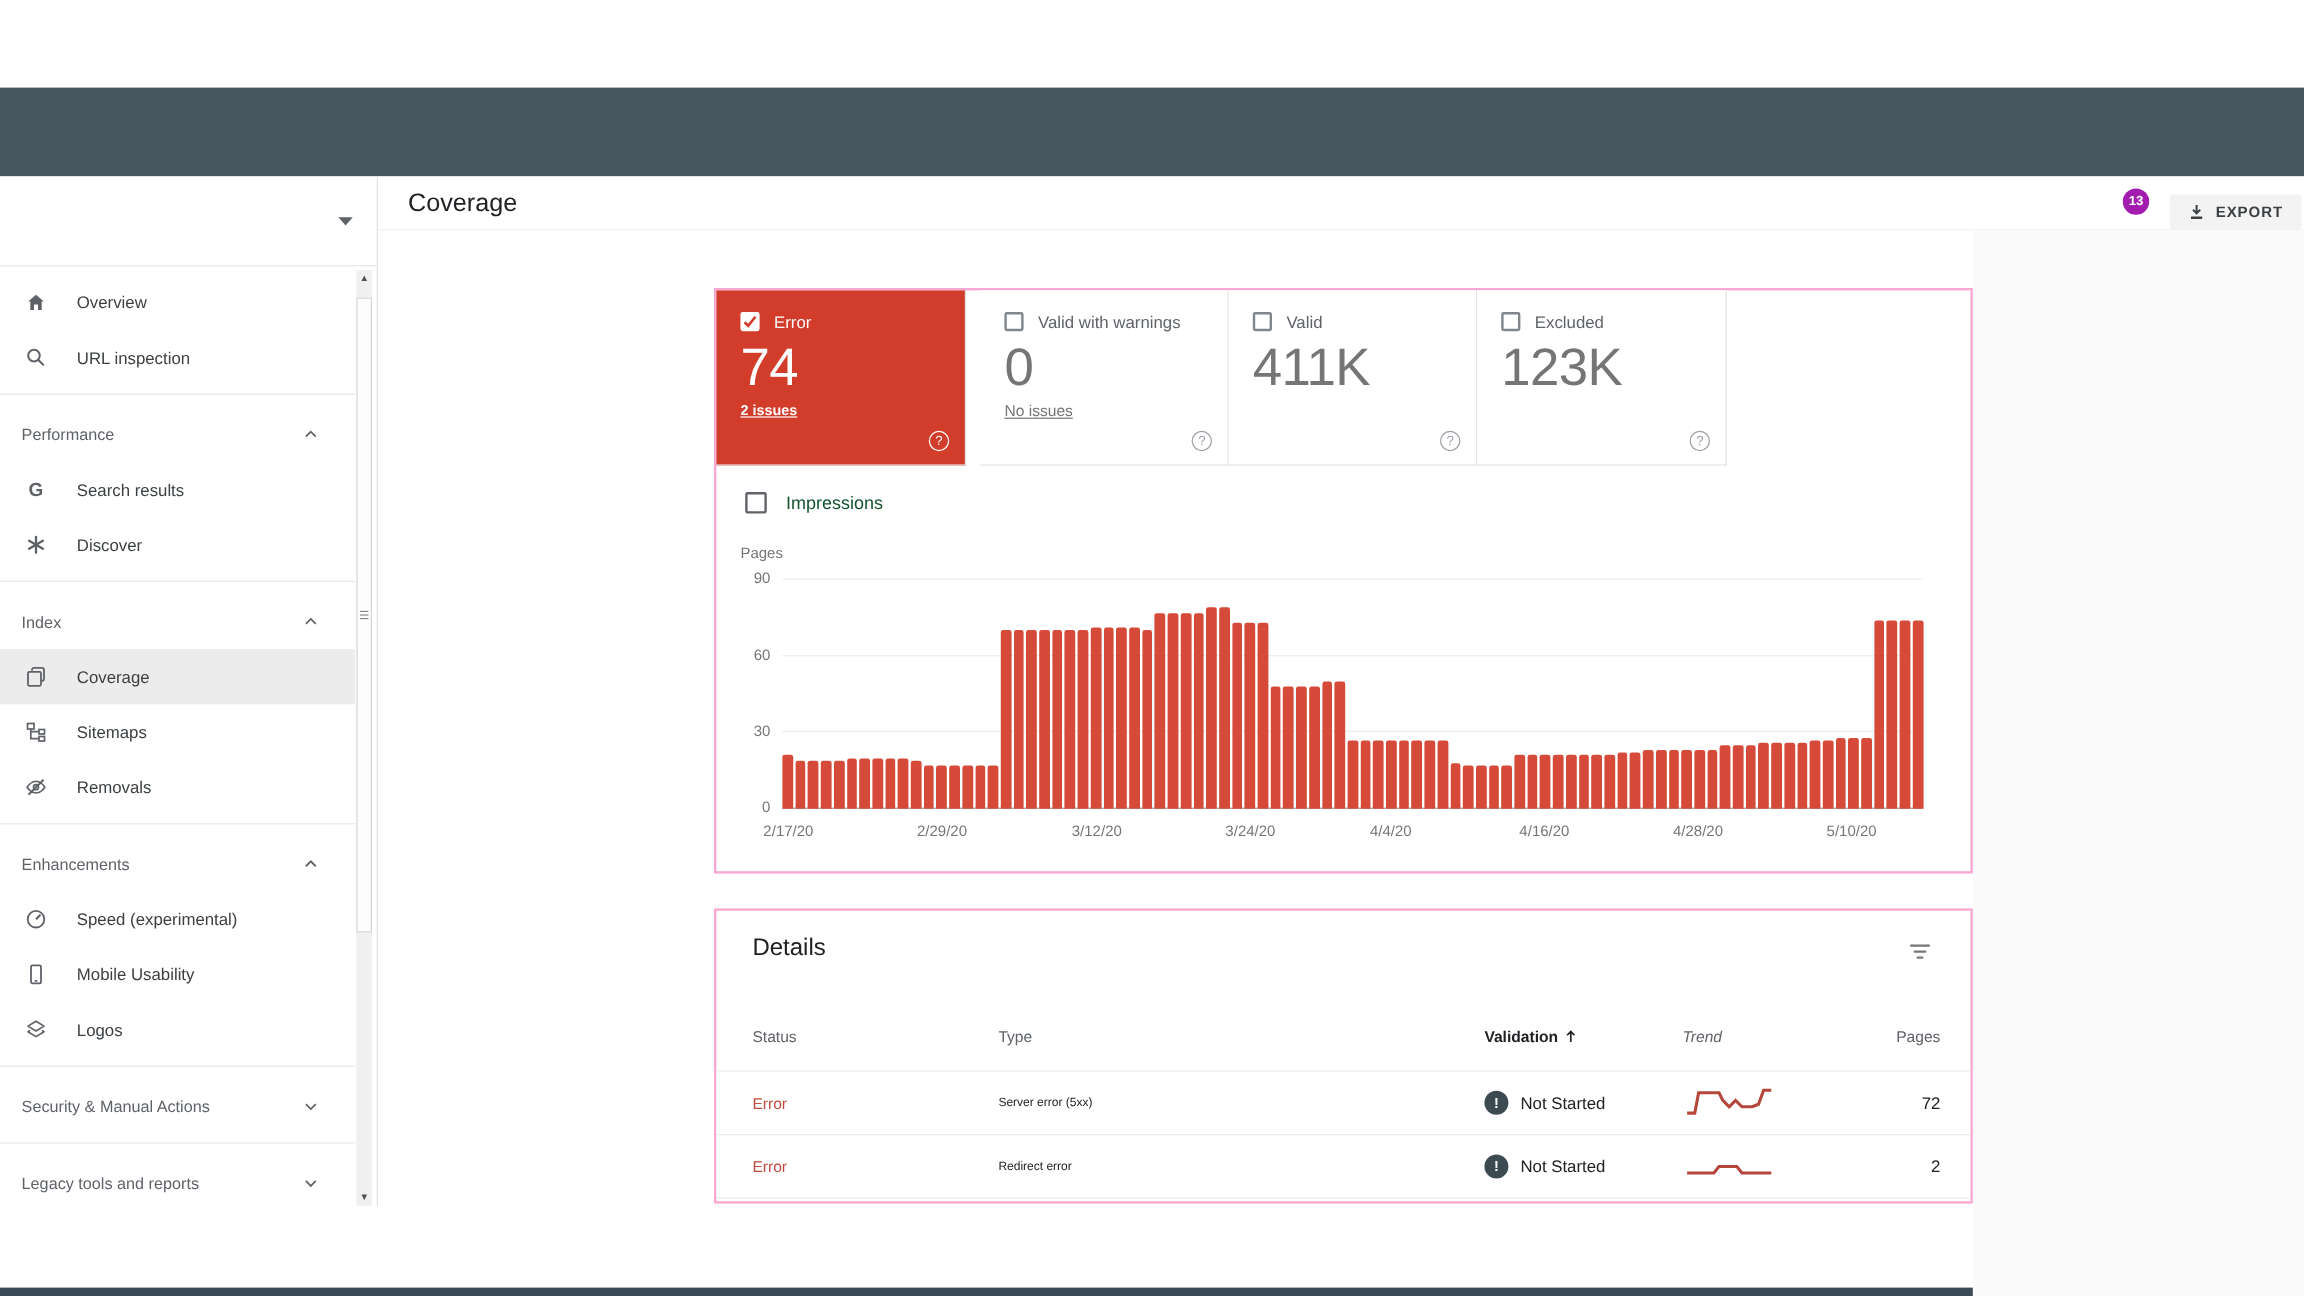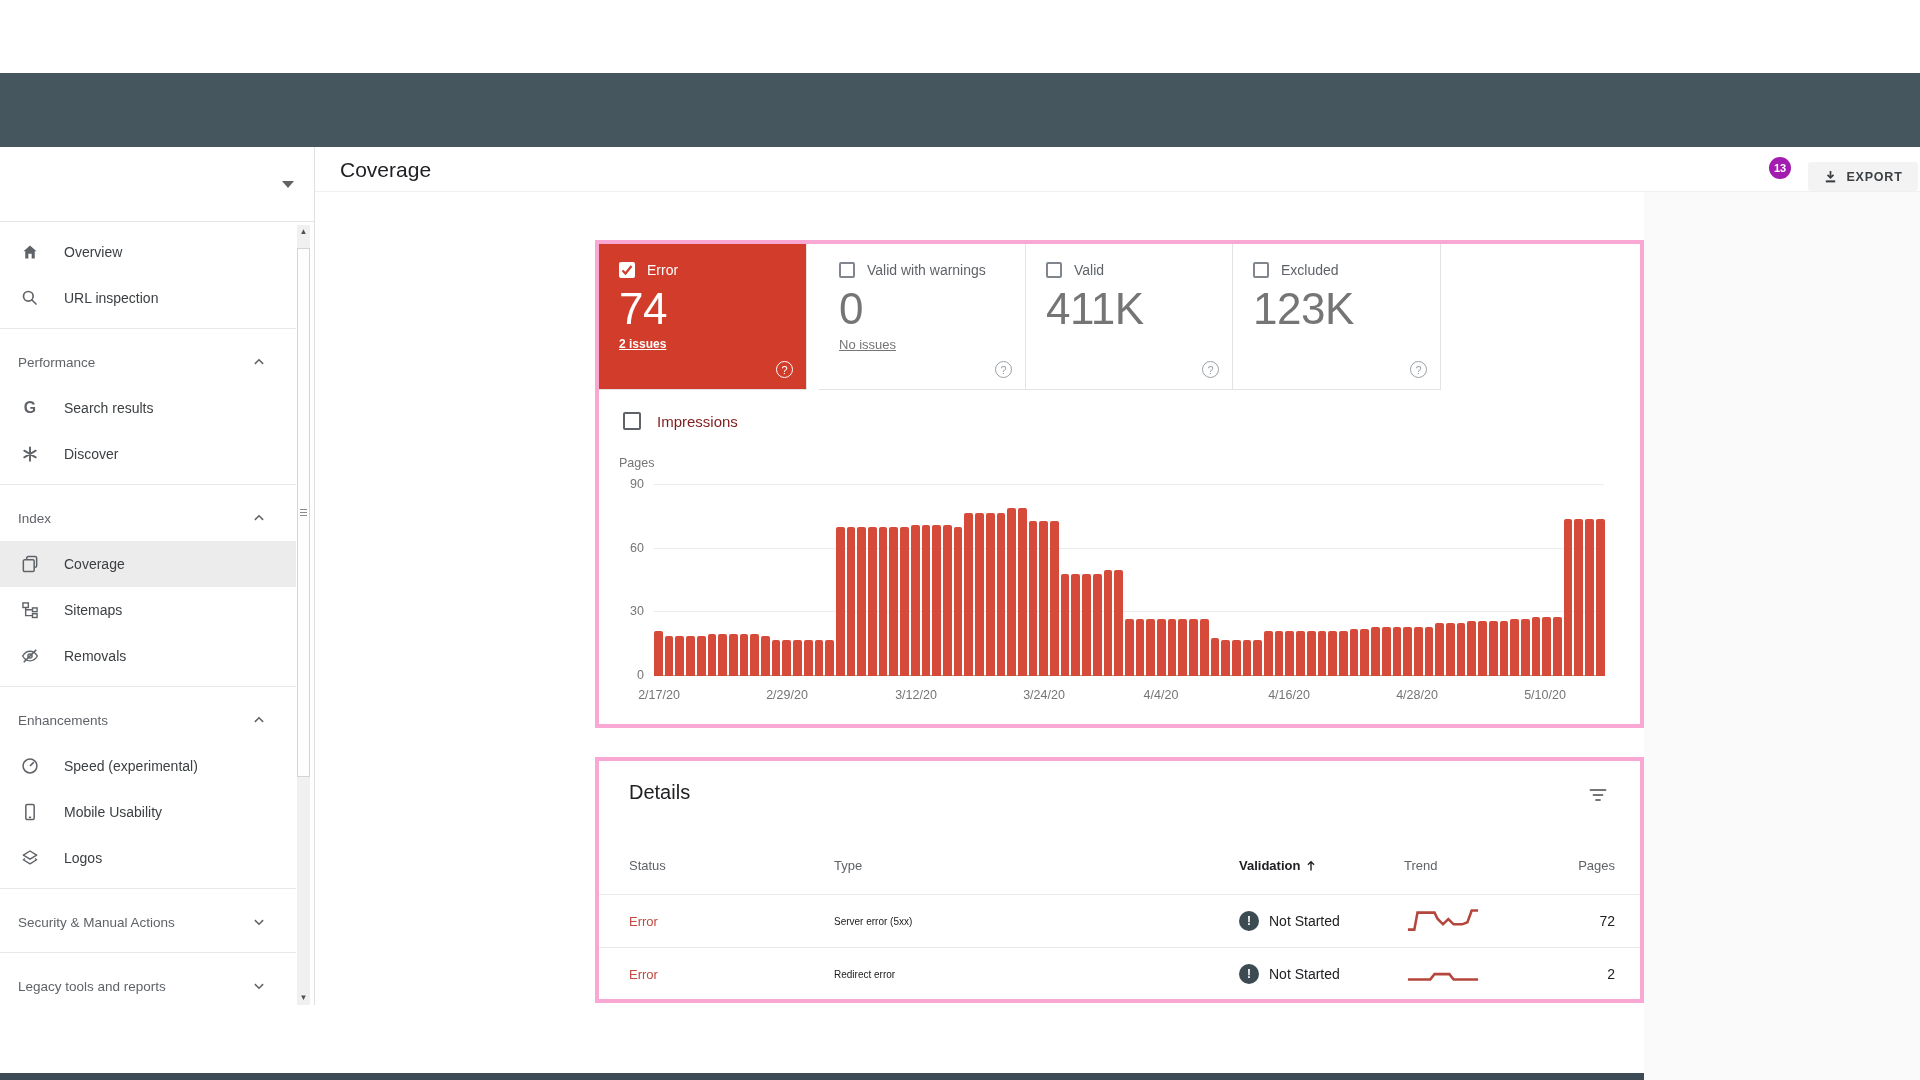--- a/index.html
+++ b/index.html
@@ -50,60 +50,60 @@
   
   .main { position:absolute; left:315px; top:147px; width:1605px; height:933px; background:#fff; }
   .band-line { position:absolute; left:315px; top:191px; width:1605px; height:1px; background:#eef1f2; }
   .gray-col { position:absolute; left:1644px; top:192px; width:276px; height:888px; background:#fafafa; }
   .page-title { position:absolute; left:340px; top:158px; font-size:21px; font-weight:500; color:#202124; }
   .export-btn { position:absolute; left:1808px; top:162px; width:110px; height:29px; background:#f3f3f3; border-radius:3px; display:flex; align-items:center; justify-content:center; gap:8px; cursor:pointer; }
   .export-btn svg { width:15px; height:15px; }
   .export-btn span { font-size:12.5px; font-weight:bold; color:#3c4043; letter-spacing:0.8px; }
 
   
-  .panel { position:absolute; background:#fff; border:4px solid #f9a8d4; }
+  .panel { position:absolute; background:#fff; border:2px solid #f9a8d4; }
   #summary-panel { left:595px; top:240px; width:1049px; height:488px; }
   .cards-row { position:absolute; left:0; top:0; height:146px; display:flex; }
   .card { position:relative; height:146px; border-right:1px solid #e3e3e3; border-bottom:1px solid #e3e3e3; padding:18px 0 0 20px; cursor:pointer; background:#fff; }
   .card.error { background:#d23c2a; }
   .card .lab-row { display:flex; align-items:center; gap:12px; }
   .card .cb { width:16px; height:16px; border:2px solid #80868b; border-radius:2px; flex:none; cursor:pointer; }
   .card.error .cb { border:none; background:#fff; }
   .card.error .cb svg { width:16px; height:16px; display:block; }
   .card .clabel { font-size:14px; color:#5f6368; }
   .card.error .clabel { color:#fff; font-weight:500; }
   .card .cvalue { margin-top:6px; font-size:44px; font-weight:300; color:#757575; letter-spacing:-0.5px; }
   .card.error .cvalue { color:#fff; }
   .card .csub { margin-top:3px; font-size:13px; color:#757575;text-decoration:underline; }
   .card.error .csub { color:#fff; font-size:12px; font-weight:bold; }
   .chelp { position:absolute; right:13px; bottom:11px; width:17px; height:17px; border:1.5px solid #9aa0a6; border-radius:50%; color:#9aa0a6; font-size:11px; line-height:16px; text-align:center; cursor:pointer; }
   .card.error .chelp { border-color:#fff; color:#fff; }
 
   .imp-row { position:absolute; left:24px; top:168px; display:flex; align-items:center; gap:16px; cursor:pointer; }
   .imp-cb { width:18px; height:18px; border:2px solid #5f6368; border-radius:2px; }
-  .imp-label { font-size:15px; color:#7f1d1d; }
+  .imp-label { font-size:15px; color:#14532d; }
 
   
   .ylab { position:absolute; left:20px; top:212px; font-size:12.5px; color:#757575; }
   .ytick { position:absolute; left:5px; width:40px; text-align:right; font-size:12.5px; color:#757575; }
   .plot { position:absolute; left:55px; top:241px; width:950px; height:191px; }
   .gridline { position:absolute; left:0; width:100%; height:1px; background:#ececec; }
   .gridline.zero { background:#9e9e9e; }
   .bars { position:absolute; left:0; top:0; width:100%; height:100%; display:flex; align-items:flex-end; gap:2px; }
   .bar { flex:1; background:#d54a38; border-radius:2px 2px 0 0; }
   .xlab { position:absolute; top:444px; width:70px; text-align:center; font-size:12.5px; color:#757575; }
 
   
   #details-panel { left:595px; top:757px; width:1049px; height:246px; overflow:hidden; }
   .details-title { position:absolute; left:30px; top:20px; font-size:20px; color:#202124; }
   .filter-btn { position:absolute; right:32px; top:24px; width:20px; height:20px; cursor:pointer; }
   .dheader { position:absolute; left:0; top:97px; width:100%; display:grid; grid-template-columns:205px 380px 170px 160px 1fr; padding-left:30px; font-size:13px; color:#5f6368; }
   .dheader .hval { font-weight:bold; color:#202124; display:flex; align-items:center; gap:4px; padding-left:25px; cursor:pointer; }
   .dheader .hcell { cursor:pointer; }
-  .dheader .htrend { padding-left:20px; }
+  .dheader .htrend { padding-left:20px;font-style:italic; }
   .dheader .hpages { text-align:right; padding-right:25px; }
   .drows { position:absolute; left:0; top:133px; width:100%; }
   .drow { display:grid; grid-template-columns:205px 380px 170px 160px 1fr; padding-left:30px; align-items:center; height:53px; border-top:1px solid #e9e9e9; cursor:pointer; background:#fff; }
   .drow .st { font-size:13px; color:#c14a3f; }
   .drow .ty { font-size:10px; color:#202124; }
   .drow .va { display:flex; align-items:center; gap:10px; padding-left:25px; }
   .vicon { width:20px; height:20px; background:#3c4a52; border-radius:50%; color:#fff; font-size:12px; font-weight:bold; text-align:center; line-height:20px; flex:none; }
   .drow .va span.vtext { font-size:14px; color:#202124; font-weight:500;text-align:center; }
   .drow .tr { padding-left:20px; }
   .drow .pg { font-size:14px; color:#202124; text-align:right; padding-right:25px; }

